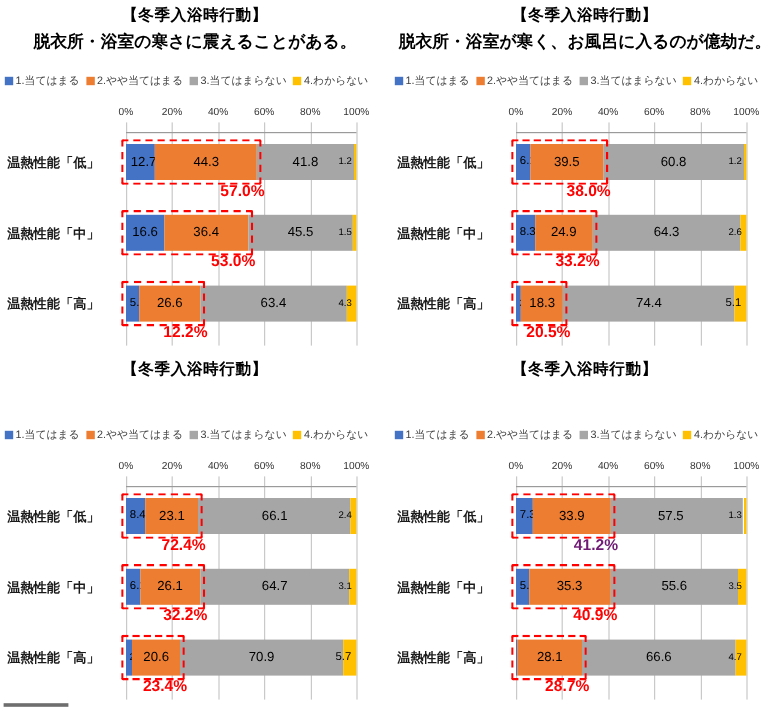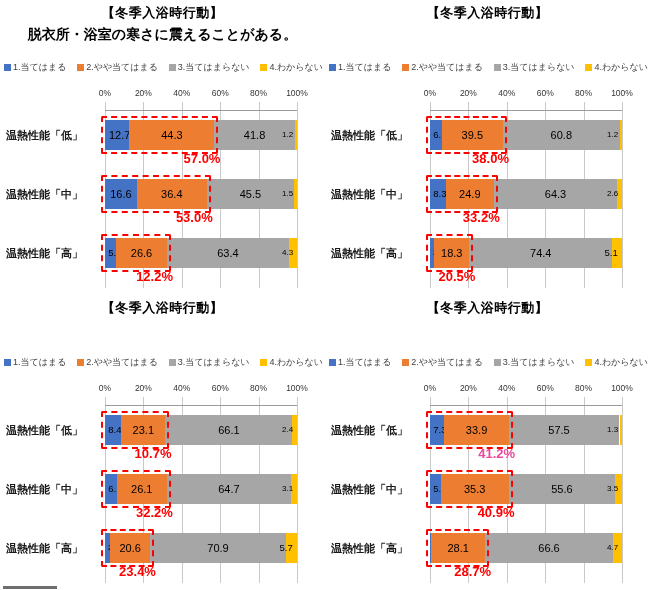--- a/index.html
+++ b/index.html
@@ -16,21 +16,21 @@
   #panel3{left:325px;top:295px}
   .title{
     position:absolute;left:0;top:4px;width:100%;margin:0;
     font-size:13px;font-weight:bold;text-align:center;letter-spacing:0.5px;
   }
   .subtitle{
     position:absolute;left:0;top:26px;width:100%;margin:0;
     font-size:14px;font-weight:bold;text-align:center;white-space:nowrap;
   }
   .legend{
-    position:absolute;left:4px;top:61px;right:2px;height:12px;
+    position:absolute;left:4px;top:61px;right:18px;height:12px;
     display:flex;justify-content:space-between;align-items:center;
     font-size:9px;color:#404040;white-space:nowrap;
   }
   .legend-item{display:flex;align-items:center;gap:2px;}
   .legend-marker{width:7px;height:7px;display:inline-block;flex:0 0 auto;}
   .chart{position:absolute;left:0;top:0;width:325px;height:295px;}
   .plot{position:absolute;left:105px;top:110px;width:192px;height:178px;}
   .gridline{position:absolute;top:-8px;width:1px;height:186px;background:#c9c9c9;}
   .axis-line{position:absolute;left:0;top:0;width:100%;height:1px;background:#9a9a9a;}
   .tick-label{
@@ -129,20 +129,21 @@
           <div class="hl-label" style="left: 6.016px; top: 159px; color: rgb(255, 0, 0);">12.2%</div>
         </div>
         <div class="cat-label" style="top: 128px;">温熱性能「低」</div>
         <div class="cat-label" style="top: 187px;">温熱性能「中」</div>
         <div class="cat-label" style="top: 246px;">温熱性能「高」</div>
       </div>
   </section>
 
   <section class="panel" id="panel1">
     <h2 class="title">【冬季入浴時行動】</h2>
+    <h3 class="subtitle">脱衣所・浴室が寒く、お風呂に入るのが億劫だ。</h3>
     <div class="legend">
         <div class="legend-item">
           <div class="legend-marker" style="background: rgb(68, 114, 196);"></div>
           <div class="legend-label">1.当てはまる</div>
         </div>
         <div class="legend-item">
           <div class="legend-marker" style="background: rgb(237, 125, 49);"></div>
           <div class="legend-label">2.やや当てはまる</div>
         </div>
         <div class="legend-item">
@@ -243,21 +244,21 @@
           <div class="axis-line" style="background: rgb(154, 154, 154);"></div>
           <div class="seg" style="left: 0px; top: 10px; width: 16.128px; height: 30px; background: rgb(68, 114, 196);"></div>
           <div class="seg-label" style="font-size: 9.5px; top: 10px; left: 9.835px;">8.4</div>
           <div class="seg" style="left: 16.128px; top: 10px; width: 44.352px; height: 30px; background: rgb(237, 125, 49);"></div>
           <div class="seg-label" style="font-size: 11px; top: 10px; left: 38.304px;">23.1</div>
           <div class="seg" style="left: 60.48px; top: 10px; width: 126.912px; height: 30px; background: rgb(166, 166, 166);"></div>
           <div class="seg-label" style="font-size: 11px; top: 10px; left: 123.936px;">66.1</div>
           <div class="seg" style="left: 187.392px; top: 10px; width: 4.608px; height: 30px; background: rgb(255, 192, 0);"></div>
           <div class="seg-label" style="font-size: 8px; top: 10px; left: 182.56px;">2.4</div>
           <div class="hl-box" style="left: -4px; top: 6px; width: 68.48px; border-color: rgb(255, 0, 0);"></div>
-          <div class="hl-label" style="left: 4.48px; top: 41px; color: rgb(255, 0, 0);">10.7%</div>
+          <div class="hl-label" style="left: 4.48px; top: 41px; color: rgb(255, 0, 0);">72.4%</div>
           <div class="seg" style="left: 0px; top: 69px; width: 11.712px; height: 30px; background: rgb(68, 114, 196);"></div>
           <div class="seg-label" style="font-size: 9.5px; top: 69px; left: 9.835px;">6.1</div>
           <div class="seg" style="left: 11.712px; top: 69px; width: 50.112px; height: 30px; background: rgb(237, 125, 49);"></div>
           <div class="seg-label" style="font-size: 11px; top: 69px; left: 36.768px;">26.1</div>
           <div class="seg" style="left: 61.824px; top: 69px; width: 124.224px; height: 30px; background: rgb(166, 166, 166);"></div>
           <div class="seg-label" style="font-size: 11px; top: 69px; left: 123.936px;">64.7</div>
           <div class="seg" style="left: 186.048px; top: 69px; width: 5.952px; height: 30px; background: rgb(255, 192, 0);"></div>
           <div class="seg-label" style="font-size: 8px; top: 69px; left: 182.56px;">3.1</div>
           <div class="hl-box" style="left: -4px; top: 65px; width: 69.824px; border-color: rgb(255, 0, 0);"></div>
           <div class="hl-label" style="left: 5.824px; top: 100px; color: rgb(255, 0, 0);">32.2%</div>
@@ -315,21 +316,21 @@
           <div class="axis-line" style="background: rgb(154, 154, 154);"></div>
           <div class="seg" style="left: 0px; top: 10px; width: 14.016px; height: 30px; background: rgb(68, 114, 196);"></div>
           <div class="seg-label" style="font-size: 9.5px; top: 10px; left: 9.835px;">7.3</div>
           <div class="seg" style="left: 14.016px; top: 10px; width: 65.088px; height: 30px; background: rgb(237, 125, 49);"></div>
           <div class="seg-label" style="font-size: 11px; top: 10px; left: 46.56px;">33.9</div>
           <div class="seg" style="left: 79.104px; top: 10px; width: 110.4px; height: 30px; background: rgb(166, 166, 166);"></div>
           <div class="seg-label" style="font-size: 11px; top: 10px; left: 129px;">57.5</div>
           <div class="seg" style="left: 189.504px; top: 10px; width: 2.496px; height: 30px; background: rgb(255, 192, 0);"></div>
           <div class="seg-label" style="font-size: 8px; top: 10px; left: 182.56px;">1.3</div>
           <div class="hl-box" style="left: -4px; top: 6px; width: 87.104px; border-color: rgb(255, 0, 0);"></div>
-          <div class="hl-label" style="left: 23.104px; top: 41px; color: #ec4899;">41.2%</div>
+          <div class="hl-label" style="left: 23.104px; top: 41px; color: #701a75;">41.2%</div>
           <div class="seg" style="left: 0px; top: 69px; width: 10.752px; height: 30px; background: rgb(68, 114, 196);"></div>
           <div class="seg-label" style="font-size: 9.5px; top: 69px; left: 9.835px;">5.6</div>
           <div class="seg" style="left: 10.752px; top: 69px; width: 67.776px; height: 30px; background: rgb(237, 125, 49);"></div>
           <div class="seg-label" style="font-size: 11px; top: 69px; left: 44.64px;">35.3</div>
           <div class="seg" style="left: 78.528px; top: 69px; width: 106.752px; height: 30px; background: rgb(166, 166, 166);"></div>
           <div class="seg-label" style="font-size: 11px; top: 69px; left: 131.904px;">55.6</div>
           <div class="seg" style="left: 185.28px; top: 69px; width: 6.72px; height: 30px; background: rgb(255, 192, 0);"></div>
           <div class="seg-label" style="font-size: 8px; top: 69px; left: 182.56px;">3.5</div>
           <div class="hl-box" style="left: -4px; top: 65px; width: 86.528px; border-color: rgb(255, 0, 0);"></div>
           <div class="hl-label" style="left: 22.528px; top: 100px; color: rgb(255, 0, 0);">40.9%</div>

